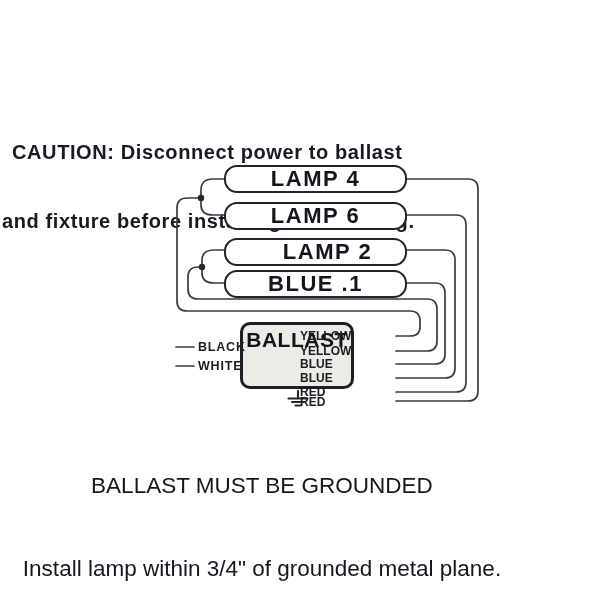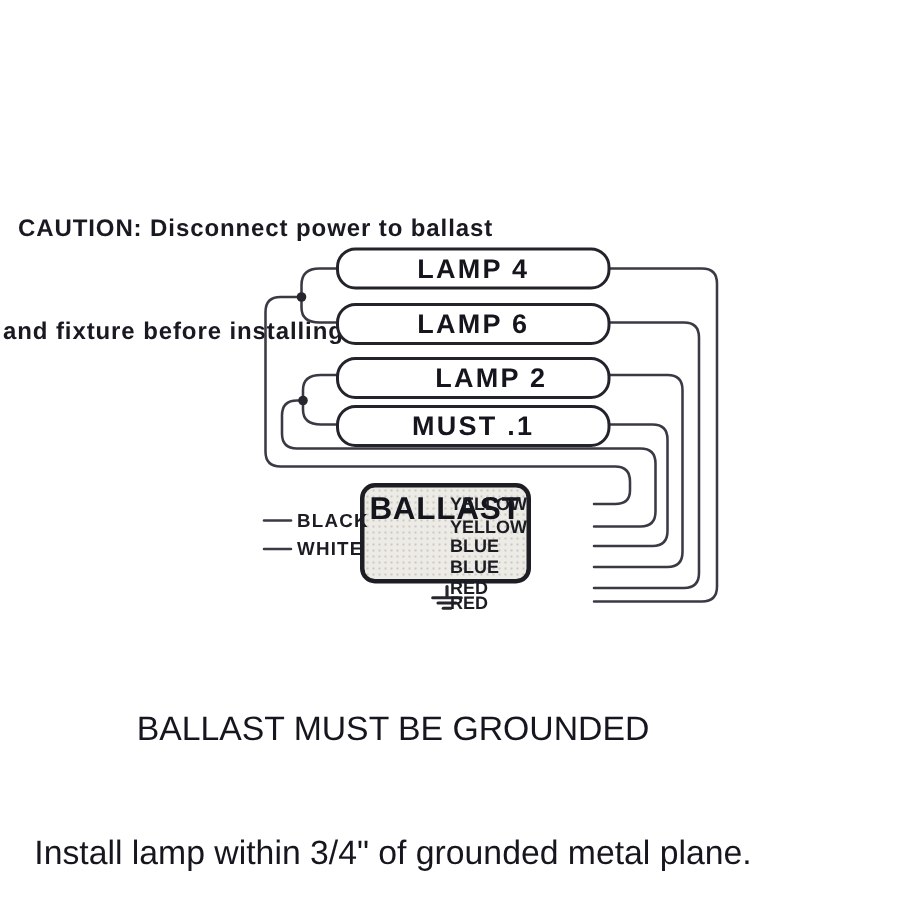--- a/index.html
+++ b/index.html
@@ -1,32 +1,32 @@
 <!DOCTYPE html>
 <html><head>
 <meta charset="utf-8">
 <style>
   html,body{margin:0;padding:0;background:#ffffff;}
   .canvas{
     position:relative;width:600px;height:600px;background:#ffffff;overflow:hidden;
     font-family:"Liberation Sans","DejaVu Sans",sans-serif;color:#1b1b22;
   }
   
-  .caution{position:absolute;left:2px;top:95px;font-weight:bold;font-size:16px;
+  .caution{position:absolute;left:2px;top:95px;font-weight:bold;font-size:20px;
     letter-spacing:0.6px;line-height:23px;color:#191922;white-space:pre;}
   .caution .c1{margin-left:10px;}
   
   svg.wires{position:absolute;left:0;top:0;width:600px;height:600px;}
   
   .lamp{
     position:absolute;left:224px;width:183px;height:28px;box-sizing:border-box;
     border:2px solid #23232b;border-radius:13px;background:#ffffff;
     display:flex;align-items:center;justify-content:center;
   }
-  .lamp span{font-weight:bold;font-size:18px;letter-spacing:1.5px;color:#15151d;white-space:pre;}
+  .lamp span{font-weight:bold;font-size:22px;letter-spacing:1.5px;color:#15151d;white-space:pre;}
   
   .ballast{
     position:absolute;left:240px;top:322px;width:114px;height:67px;box-sizing:border-box;
     border:3px solid #1d1d24;border-radius:10px;
     background-color:#edebe5;
     background-image:radial-gradient(#cbc8bf 0.6px, rgba(0,0,0,0) 0.7px);
     background-size:4px 4px;
     text-align:center;
   }
   .ballast span{display:inline-block;margin-top:3px;font-weight:bold;font-size:21px;
@@ -87,21 +87,21 @@
   <div class="lamp" style="top:165px;">
     <span>LAMP 4</span>
   </div>
   <div class="lamp" style="top:202px;">
     <span>LAMP 6</span>
   </div>
   <div class="lamp" style="top:238px;padding-left:24px;">
     <span>LAMP 2</span>
   </div>
   <div class="lamp" style="top:270px;">
-    <span>MUST .1</span>
+    <span>BLUE .1</span>
   </div>
 
   <div class="ballast">
     <span>BALLAST</span>
   </div>
 
   <span class="supply" style="top:341px;">BLACK</span>
   <span class="supply" style="top:360px;">WHITE</span>
 
   <span class="lead right" style="top:330px;">YELLOW</span>

